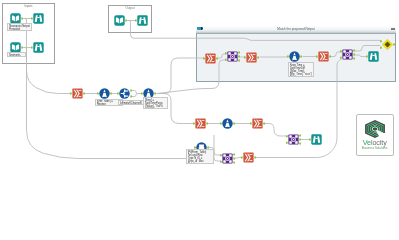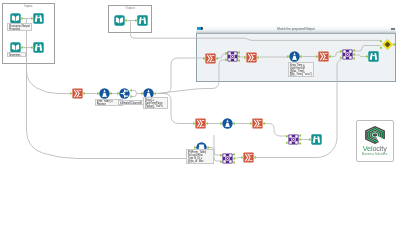--- a/index.html
+++ b/index.html
@@ -419,21 +419,21 @@
     <div class="annot" style="left: 288px; top: 62px; width: 26px; height: 15px;">Keep Time =
 DateTimeDiff
 ([Max_Time],
 [Min_Time], "secs")
 / 60</div>
     <div class="annot" style="left: 186px; top: 149px; width: 28px; height: 15px;">[FillForm_Table]
 Sel and Row
 Type N_ID =
 [area_id_Max
 Col...</div>
-    <div class="logo" style="left: 355.5px; top: 120px; width: 38.5px; height: 42px;">
+    <div class="logo" style="left: 355.5px; top: 114px; width: 38.5px; height: 42px;">
       <svg viewBox="0 0 62 60" width="24" height="18" preserveAspectRatio="none" class="mark">
         <path d="M54.38 43.50 L54.38 16.50 L31.00 3.00 L7.62 16.50 L7.62 43.50 L31.00 57.00 L40.35 51.60 " fill="none" stroke="#4b4b4b" stroke-width="4.6" stroke-linejoin="miter" stroke-linecap="butt"></path>
         <path d="M49.36 40.60 L49.36 19.40 L31.00 8.80 L12.64 19.40 L12.64 40.60 L31.00 51.20 L38.34 46.96 " fill="none" stroke="#0e8343" stroke-width="4.6" stroke-linejoin="miter" stroke-linecap="butt"></path>
         <path d="M44.51 37.80 L44.51 22.20 L31.00 14.40 L17.49 22.20 L17.49 37.80 L31.00 45.60 L36.40 42.48 " fill="none" stroke="#4b4b4b" stroke-width="3.8" stroke-linejoin="miter" stroke-linecap="butt"></path>
         <path d="M40.01 35.20 L40.01 24.80 L31.00 19.60 L21.99 24.80 L21.99 35.20 L31.00 40.40 L34.60 38.32 " fill="none" stroke="#0e8343" stroke-width="3.8" stroke-linejoin="miter" stroke-linecap="butt"></path>
         <path d="M36.20 33.00 L31.00 36.00 L25.80 33.00 L25.80 27.00 L31.00 24.00 L36.20 27.00 Z" fill="#4b4b4b"></path>
       </svg>
       <div class="brand" style="top: 23.5px;"><span style="color: rgb(46, 158, 94);">Ve</span><span style="color: rgb(110, 110, 110);">locity</span></div>
       <div class="tag" style="top: 32px;">Business Solutions</div>
     </div>

